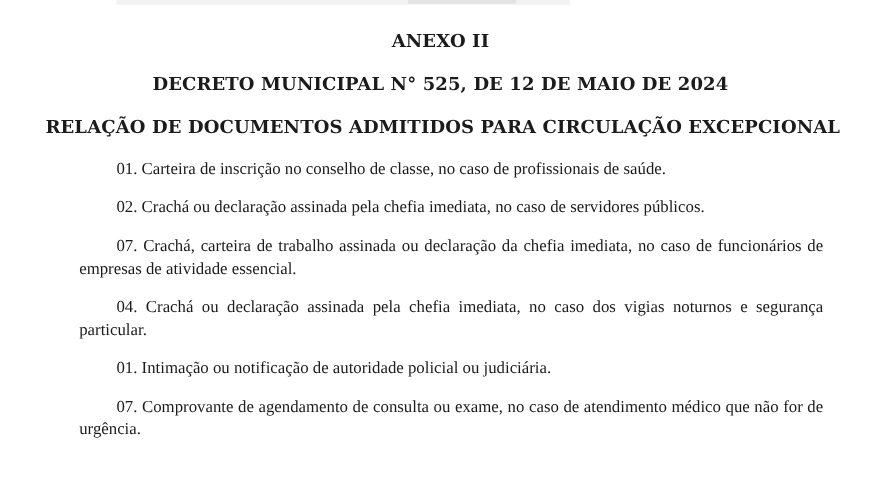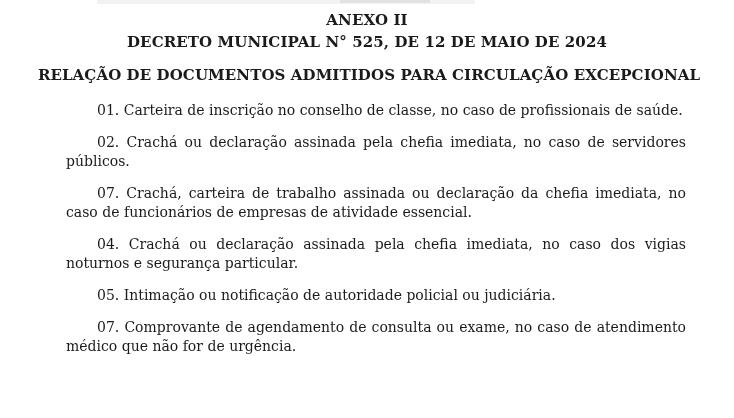--- a/index.html
+++ b/index.html
@@ -35,33 +35,34 @@
     opacity: 0.75;
   }
   header.doc-header {
     padding-top: 7px;
     text-align: center;
   }
   .title-line {
     font-size: 15px;
     line-height: 18px;
     font-weight: bold;
-    margin: 4px;
+    margin: 18px;
     letter-spacing: 0.1px;
   }
   .section-title {
     font-size: 15px;
     line-height: 18px;
     font-weight: bold;
     margin: 15px 0 0 4px;
     letter-spacing: 0.1px;
   }
   main.doc-body {
     margin-top: 17px;
     padding: 0 48px 0 66px;
+    font-family: Liberation Serif, serif;
   }
   main.doc-body p {
     margin: 0 0 13px 0;
     font-size: 14px;
     line-height: 19px;
     text-align: justify;
     text-indent: 31px;
   }
   main.doc-body p:last-child {
     margin-bottom: 0;
@@ -79,17 +80,17 @@
     <h1 class="title-line">ANEXO II</h1>
     <h2 class="title-line">DECRETO MUNICIPAL N° 525, DE 12 DE MAIO DE 2024</h2>
     <h3 class="section-title">RELAÇÃO DE DOCUMENTOS ADMITIDOS PARA CIRCULAÇÃO EXCEPCIONAL</h3>
   </header>
 
   <main class="doc-body">
     <p>01. Carteira de inscrição no conselho de classe, no caso de profissionais de saúde.</p>
     <p>02. Crachá ou declaração assinada pela chefia imediata, no caso de servidores públicos.</p>
     <p>07. Crachá, carteira de trabalho assinada ou declaração da chefia imediata, no caso de funcionários de empresas de atividade essencial.</p>
     <p>04. Crachá ou declaração assinada pela chefia imediata, no caso dos vigias noturnos e segurança particular.</p>
-    <p>05. Intimação ou notificação de autoridade policial ou judiciária.</p>
+    <p>01. Intimação ou notificação de autoridade policial ou judiciária.</p>
     <p>07. Comprovante de agendamento de consulta ou exame, no caso de atendimento médico que não for de urgência.</p>
   </main>
 
 </div>
 
 </body></html>

